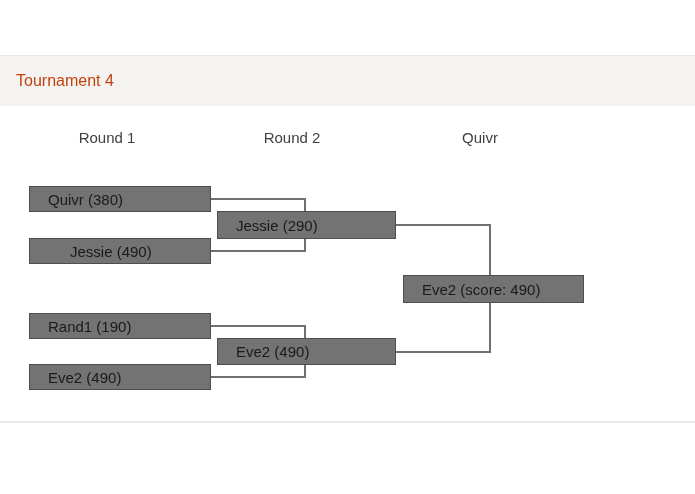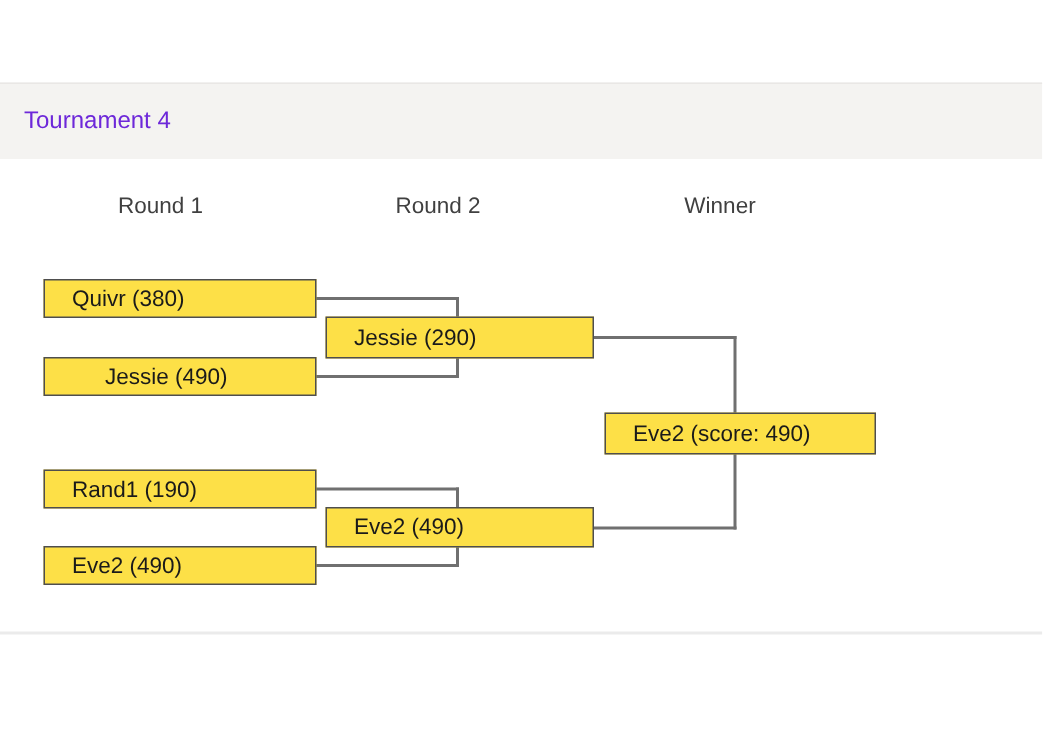--- a/index.html
+++ b/index.html
@@ -17,40 +17,40 @@
     width: 695px; height: 51px;
     background: #f4f3f1;
     border-top: 1px solid #e9e7e5;
     box-sizing: border-box;
   }
   .band-title {
     position: absolute;
     left: 16px; top: 0;
     line-height: 50px;
     font-size: 16px;
-    color: #6d28d9;
+    color: #c2410c;
     white-space: nowrap;
   }
   .col-header {
     position: absolute;
     top: 129px;
     transform: translateX(-50%);
     font-size: 15px;
     color: #404040;
     white-space: nowrap;
   }
   .line {
     position: absolute;
     background: #707070;
     z-index: 1;
   }
   .match {
     position: absolute;
     box-sizing: border-box;
-    background: #fde047;
+    background: #737373;
     border: 1.5px solid #4e4e4e;
     display: flex;
     align-items: center;
     padding-left: 18px;
     font-size: 15px;
     color: #1a1a1a;
     white-space: nowrap;
     z-index: 2;
   }
   .divider {
@@ -64,21 +64,21 @@
 <body>
 
 <div class="screen">
 
   <div class="band">
     <div class="band-title">Tournament 4</div>
   </div>
 
   <div class="col-header" style="left:107px;">Round 1</div>
   <div class="col-header" style="left:292px;">Round 2</div>
-  <div class="col-header" style="left:480px;">Winner</div>
+  <div class="col-header" style="left:480px;">Quivr</div>
 
   <div class="line" style="left:210px; top:198px; width:96px; height:1.5px;"></div>
   <div class="line" style="left:304px; top:198px; width:1.5px; height:54px;"></div>
   <div class="line" style="left:210px; top:250px; width:96px; height:1.5px;"></div>
 
   <div class="line" style="left:210px; top:325px; width:96px; height:1.5px;"></div>
   <div class="line" style="left:304px; top:325px; width:1.5px; height:53px;"></div>
   <div class="line" style="left:210px; top:376px; width:96px; height:1.5px;"></div>
 
   <div class="line" style="left:395px; top:224px; width:96px; height:1.5px;"></div>

